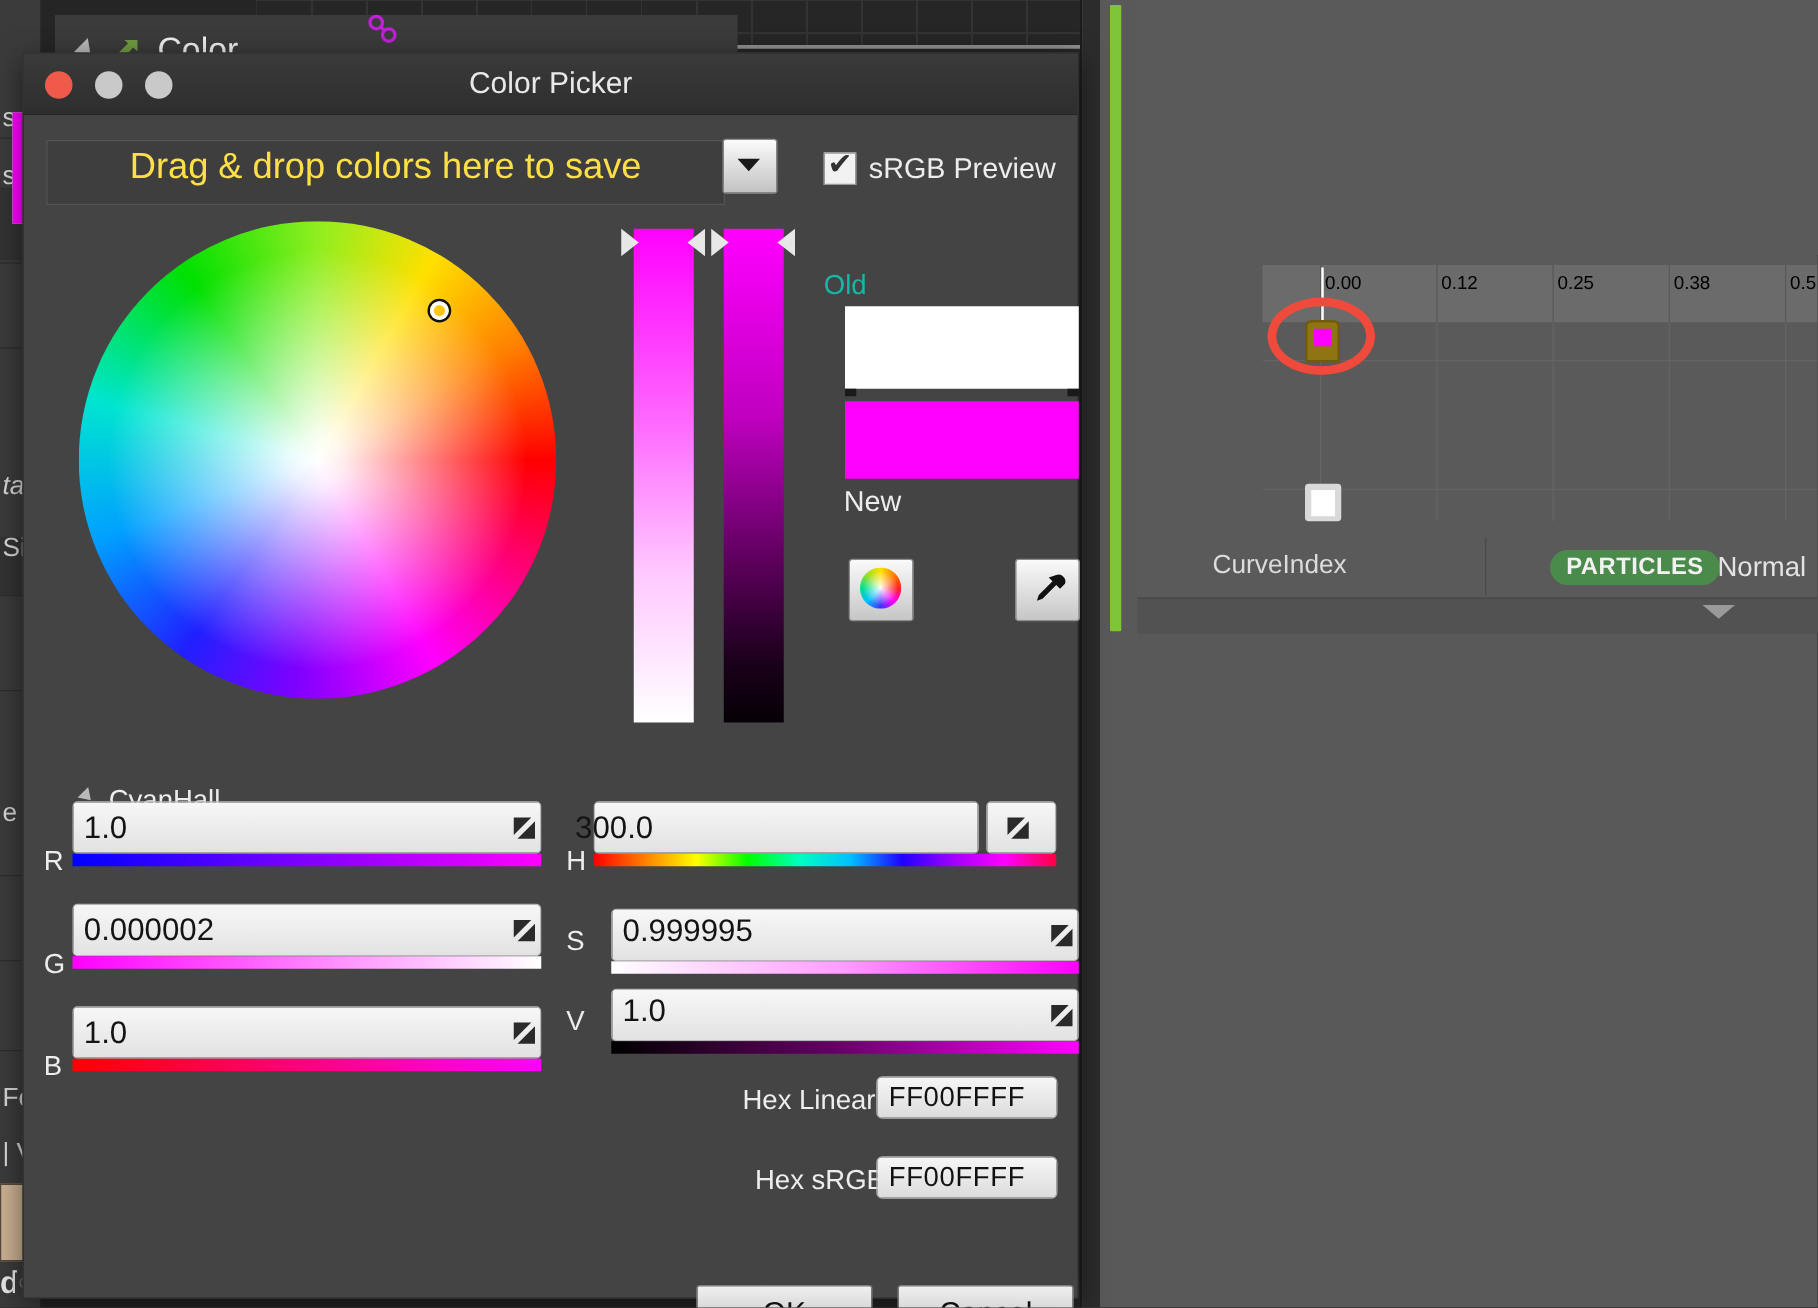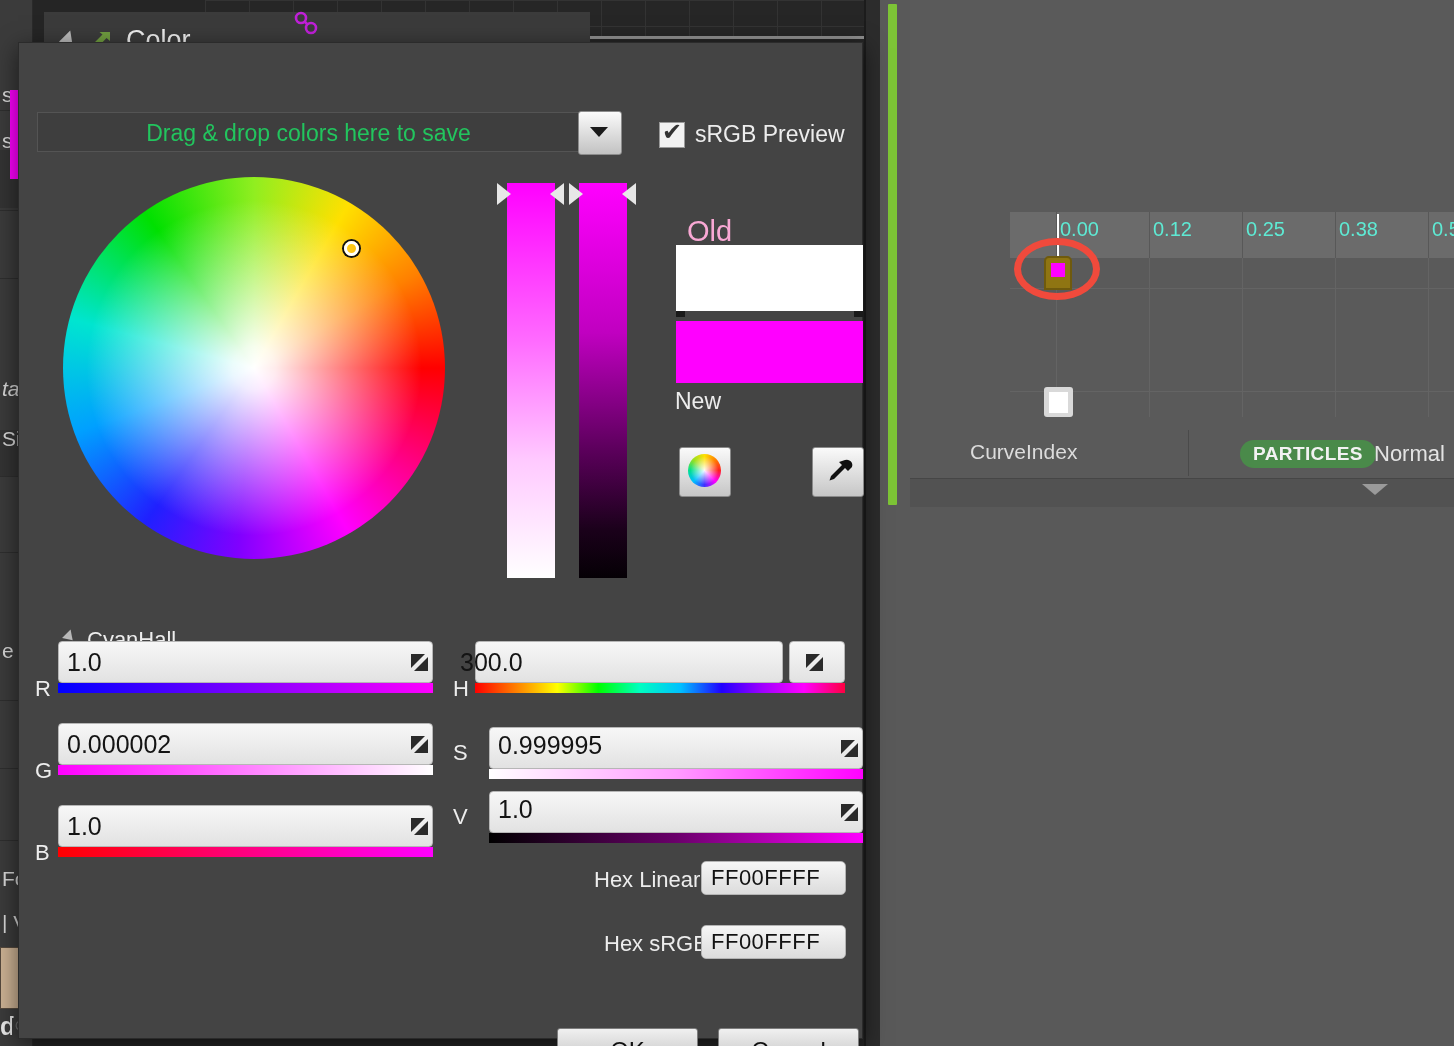--- a/index.html
+++ b/index.html
@@ -69,21 +69,21 @@
   .prop-label.bold{font-weight:bold;font-size:23px;color:#fff;}
   .prop-val{color:#e6e6e6;font-size:20px;margin-left:10px;}
   .row-icon{width:28px;height:28px;margin-left:14px;flex:0 0 auto;}
 
   
   #curve-area{position:absolute;left:1010px;top:212px;width:444px;height:205px;}
   #curve-ruler{
     position:absolute;left:0;top:0;width:444px;height:46px;background:#6b6b6b;
   }
   .ruler-tick{position:absolute;top:0;width:1px;height:46px;background:#585858;}
-  .ruler-lbl{position:absolute;top:6px;color:#5eead4;font-size:20px;}
+  .ruler-lbl{position:absolute;top:6px;color:#000000;font-size:15px;}
   #curve-body{position:absolute;left:0;top:46px;width:444px;height:159px;background:#5a5a5a;}
   .curve-vline{position:absolute;top:0;width:1px;height:159px;background:#646464;}
   .curve-hline{position:absolute;left:0;width:444px;height:1px;background:#646464;}
   #grad-strip{
     position:absolute;left:10px;top:90px;width:444px;height:89px;
     background-image:
       linear-gradient(to right, rgba(255,0,255,1) 0%, rgba(255,0,255,1) 18%, rgba(255,0,255,0.92) 30%, rgba(255,0,255,0.62) 52%, rgba(255,0,255,0.30) 75%, rgba(255,0,255,0.13) 100%),
       linear-gradient(45deg,#c9c2cc 25%,transparent 25%,transparent 75%,#c9c2cc 75%),
       linear-gradient(45deg,#c9c2cc 25%,transparent 25%,transparent 75%,#c9c2cc 75%);
     background-size:100% 100%, 22px 22px, 22px 22px;
@@ -133,23 +133,23 @@
   .tl-dot{position:absolute;top:14px;width:22px;height:22px;border-radius:50%;}
   #dot-close{left:17px;background:#f05a4a;}
   #dot-min{left:57px;background:#c9c9c9;}
   #dot-max{left:97px;background:#c9c9c9;}
   #win-title{
     position:absolute;left:0;top:0;width:843px;height:48px;line-height:48px;
     text-align:center;color:#e9e9e9;font-size:24px;
   }
 
   #save-strip{
-    position:absolute;left:18px;top:69px;width:543px;height:40px;
+    position:absolute;left:18px;top:69px;width:543px;height:52px;
     background:#3e3e3e;border:1px solid #545454;
-    color:#22c55e;font-size:23px;line-height:40px;text-align:center;box-sizing:border-box;
+    color:#fde047;font-size:29px;line-height:40px;text-align:center;box-sizing:border-box;
   }
   #save-dd{
     position:absolute;left:559px;top:68px;width:42px;height:42px;
     background:linear-gradient(to bottom,#fbfbfb,#c2c2c2);border:1px solid #8c8c8c;border-radius:3px;
   }
   #save-dd-caret{
     position:absolute;left:571px;top:84px;width:0;height:0;
     border-left:9px solid transparent;border-right:9px solid transparent;border-top:10px solid #1a1a1a;
   }
   #srgb-box{
@@ -171,21 +171,21 @@
     position:absolute;left:325px;top:198px;width:15px;height:15px;border-radius:50%;
     border:3px solid #fff;box-shadow:0 0 0 2px #111;box-sizing:border-box;
   }
 
   .slider-col{position:absolute;top:140px;width:48px;height:395px;}
   #sat-col{left:488px;background:linear-gradient(to bottom,#ff00ff 0%,#ff6bff 40%,#ffc9ff 70%,#ffffff 100%);}
   #val-col{left:560px;background:linear-gradient(to bottom,#ff00ff 0%,#c000c0 38%,#5a005a 68%,#1a011a 88%,#050005 100%);}
   .ar-l{position:absolute;width:0;height:0;border-top:11px solid transparent;border-bottom:11px solid transparent;border-left:14px solid #e7e7e7;}
   .ar-r{position:absolute;width:0;height:0;border-top:11px solid transparent;border-bottom:11px solid transparent;border-right:14px solid #e7e7e7;}
 
-  #old-label{position:absolute;left:668px;top:172px;color:#f9a8d4;font-size:29px;}
+  #old-label{position:absolute;left:640px;top:172px;color:#14b8a6;font-size:22px;}
   #old-swatch{position:absolute;left:657px;top:202px;width:187px;height:66px;background:#ffffff;}
   #new-swatch{position:absolute;left:657px;top:278px;width:187px;height:62px;background:#ff00ff;}
   #new-label{position:absolute;left:656px;top:345px;color:#ededed;font-size:23px;}
   #sw-notch-l{position:absolute;left:657px;top:268px;width:9px;height:6px;background:#1a1a1a;}
   #sw-notch-r{position:absolute;left:835px;top:268px;width:9px;height:6px;background:#1a1a1a;}
 
   .tool-btn{
     position:absolute;top:404px;width:50px;height:48px;
     background:linear-gradient(to bottom,#fafafa,#c6c6c6);border:1px solid #8a8a8a;border-radius:3px;
   }
@@ -366,20 +366,26 @@
     <circle cx="9" cy="10" r="5" stroke="#c020d8" stroke-width="2.6" fill="none"></circle>
     <circle cx="19" cy="20" r="5" stroke="#c020d8" stroke-width="2.6" fill="none"></circle>
     <line x1="12" y1="13" x2="16" y2="17" stroke="#c020d8" stroke-width="2.6"></line>
   </svg>
 </span>
 <div id="particles-badge">PARTICLES</div>
 <div id="normal-label">Normal</div>
 <div id="footer-caret"></div>
 
 <div id="picker">
+  <div id="titlebar">
+    <div class="tl-dot" id="dot-close"></div>
+    <div class="tl-dot" id="dot-min"></div>
+    <div class="tl-dot" id="dot-max"></div>
+    <div id="win-title">Color Picker</div>
+  </div>
 
   <div id="save-strip">Drag &amp; drop colors here to save</div>
   <div id="save-dd"></div>
   <div id="save-dd-caret"></div>
 
   <div id="srgb-box"></div>
   <div id="srgb-check">✔</div>
   <div id="srgb-label">sRGB Preview</div>
 
   <div id="wheel"></div>

